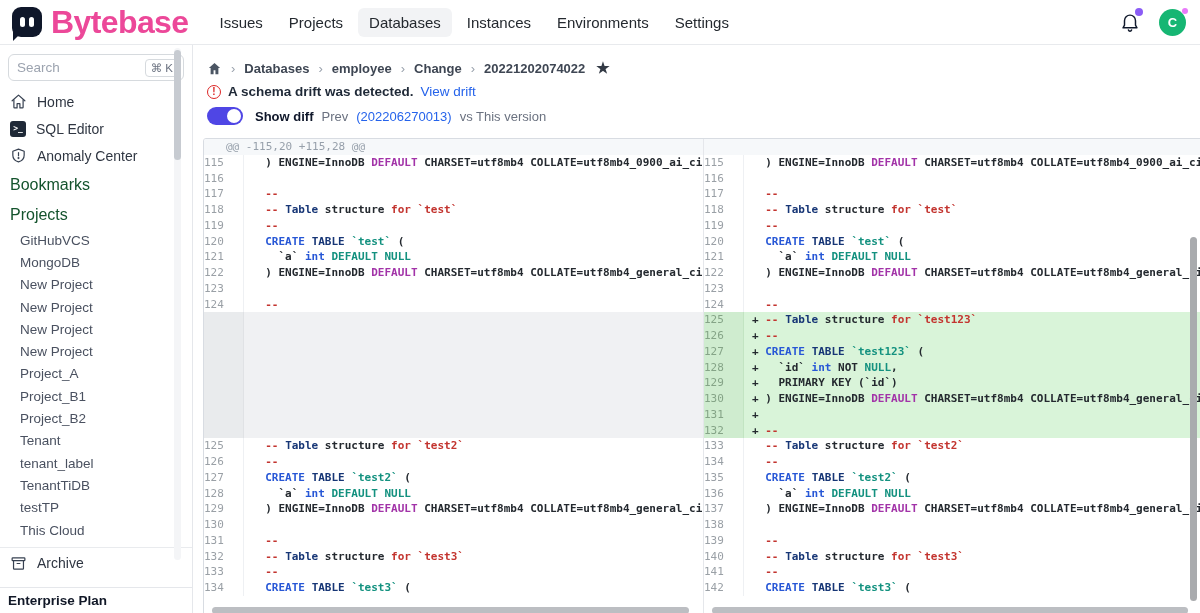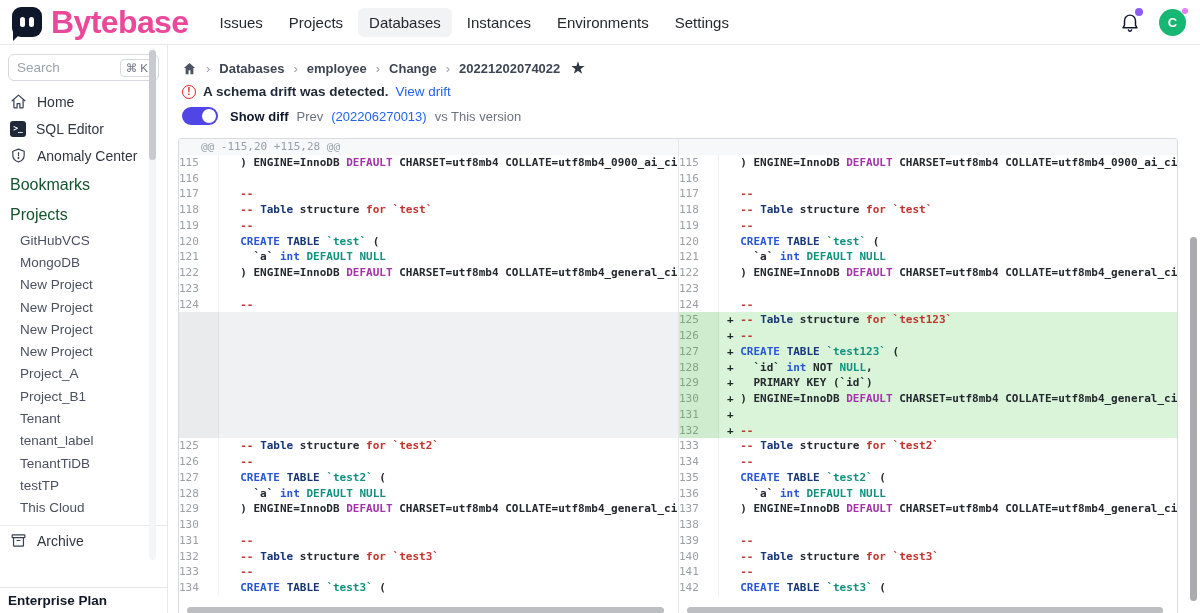--- a/index.html
+++ b/index.html
@@ -26,21 +26,21 @@
   .avatar{ position:relative; width:27px; height:27px; border-radius:50%;
     background:var(--avatar-green); color:#fff; font-size:13px; font-weight:600;
     display:flex; align-items:center; justify-content:center; cursor:pointer;}
   .avatar-dot{ position:absolute; top:-1px; right:-2px; width:6px; height:6px; border-radius:50%;
     background:var(--avatar-dot-pink);}
 
   
   .shell{ display:flex; height:568px; }
 
   
-  .sidebar{ width:168px; border-right:1px solid #e5e7eb; position:relative;
+  .sidebar{ width:193px; border-right:1px solid #e5e7eb; position:relative;
     display:flex; flex-direction:column; background:#fff; }
   .sb-search{ margin:9px 8px 7px; height:27px; border:1px solid #d6dade; border-radius:6px;
     display:flex; align-items:center; padding:0 4px 0 8px; gap:4px; background:#fff;}
   .sb-search input{ border:none; outline:none; flex:1; min-width:0; font-size:13.5px;
     font-family:"Liberation Sans",sans-serif; color:#374151;}
   .sb-search input::placeholder{ color:#9ca3af; }
   .kbd{ font-size:11.5px; color:#6b7280; border:1px solid #d6dade; border-radius:4px;
     padding:1px 5px; background:#fff; white-space:nowrap;}
   .sb-item{ height:27px; display:flex; align-items:center; gap:10px; padding:0 10px;
     font-size:14px; color:#2f3642; cursor:pointer;}
@@ -177,20 +177,21 @@
     <div class="sb-section">Projects</div>
     <div>
         <div class="sb-proj">GitHubVCS</div>
         <div class="sb-proj">MongoDB</div>
         <div class="sb-proj">New Project</div>
         <div class="sb-proj">New Project</div>
         <div class="sb-proj">New Project</div>
         <div class="sb-proj">New Project</div>
         <div class="sb-proj">Project_A</div>
         <div class="sb-proj">Project_B1</div>
+        <div class="sb-proj">Project_B2</div>
         <div class="sb-proj">Tenant</div>
         <div class="sb-proj">tenant_label</div>
         <div class="sb-proj">TenantTiDB</div>
         <div class="sb-proj">testTP</div>
         <div class="sb-proj">This Cloud</div>
       </div>
     <div class="sb-divider"></div>
     <div class="sb-item sb-archive">
       <svg width="17" height="17" viewBox="0 0 24 24" fill="none" stroke="#374151" stroke-width="1.7" stroke-linecap="round" stroke-linejoin="round">
         <rect x="3" y="4" width="18" height="4" rx="1"></rect>

